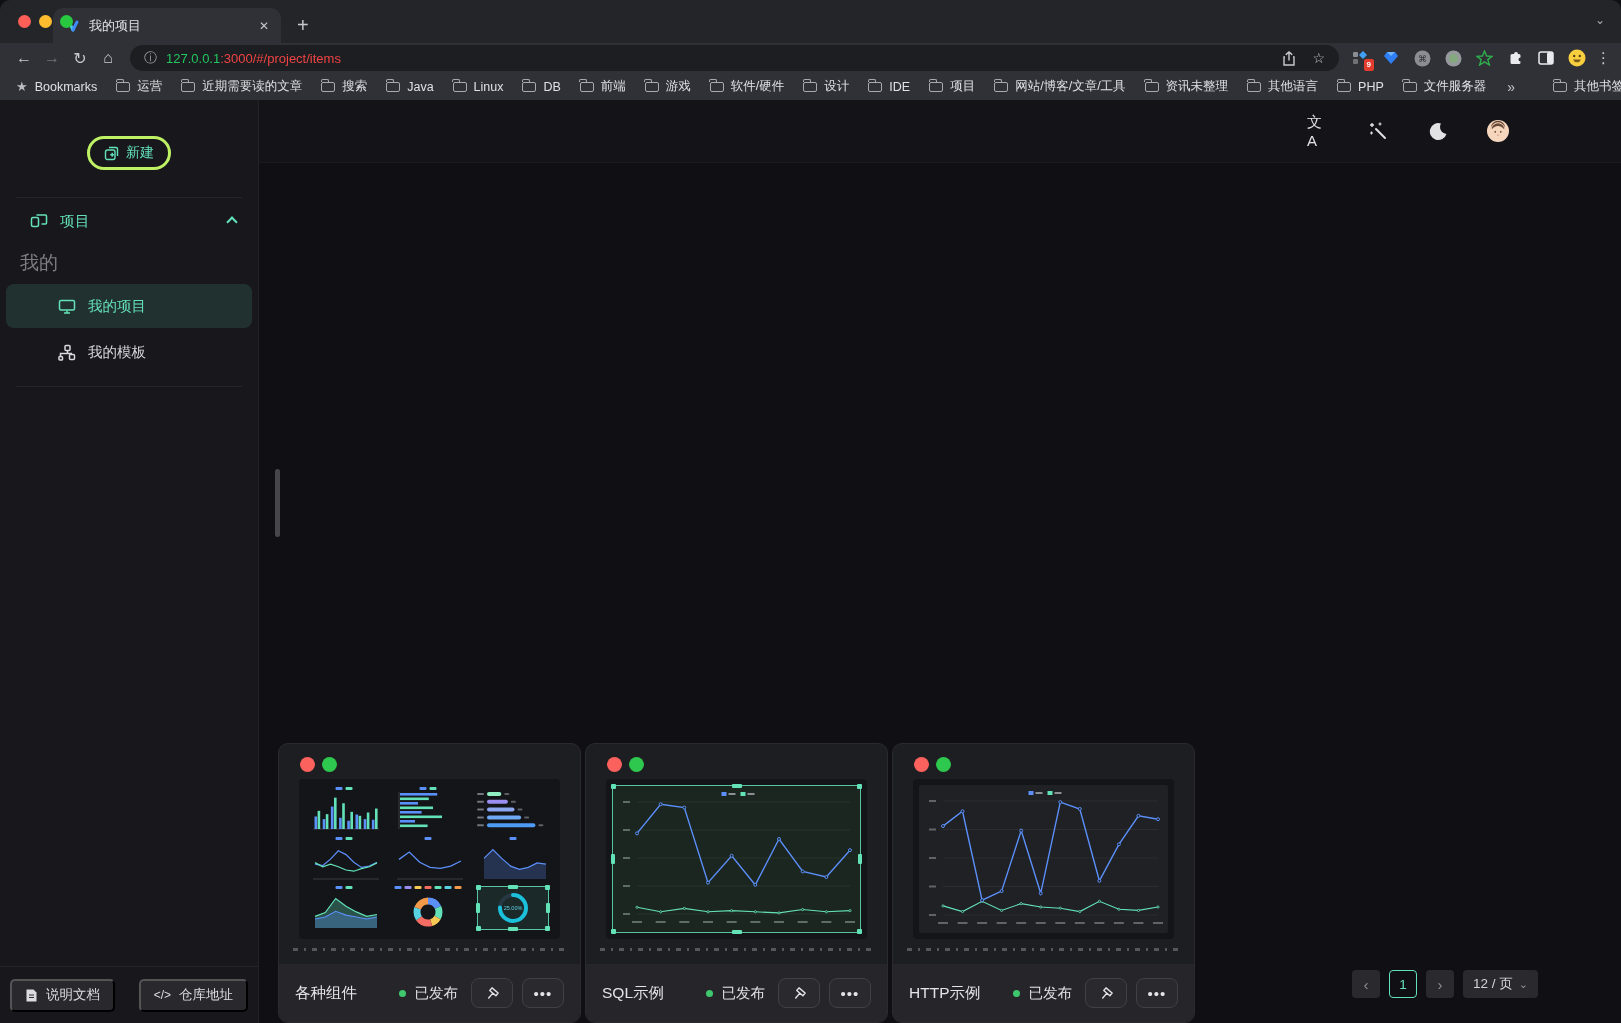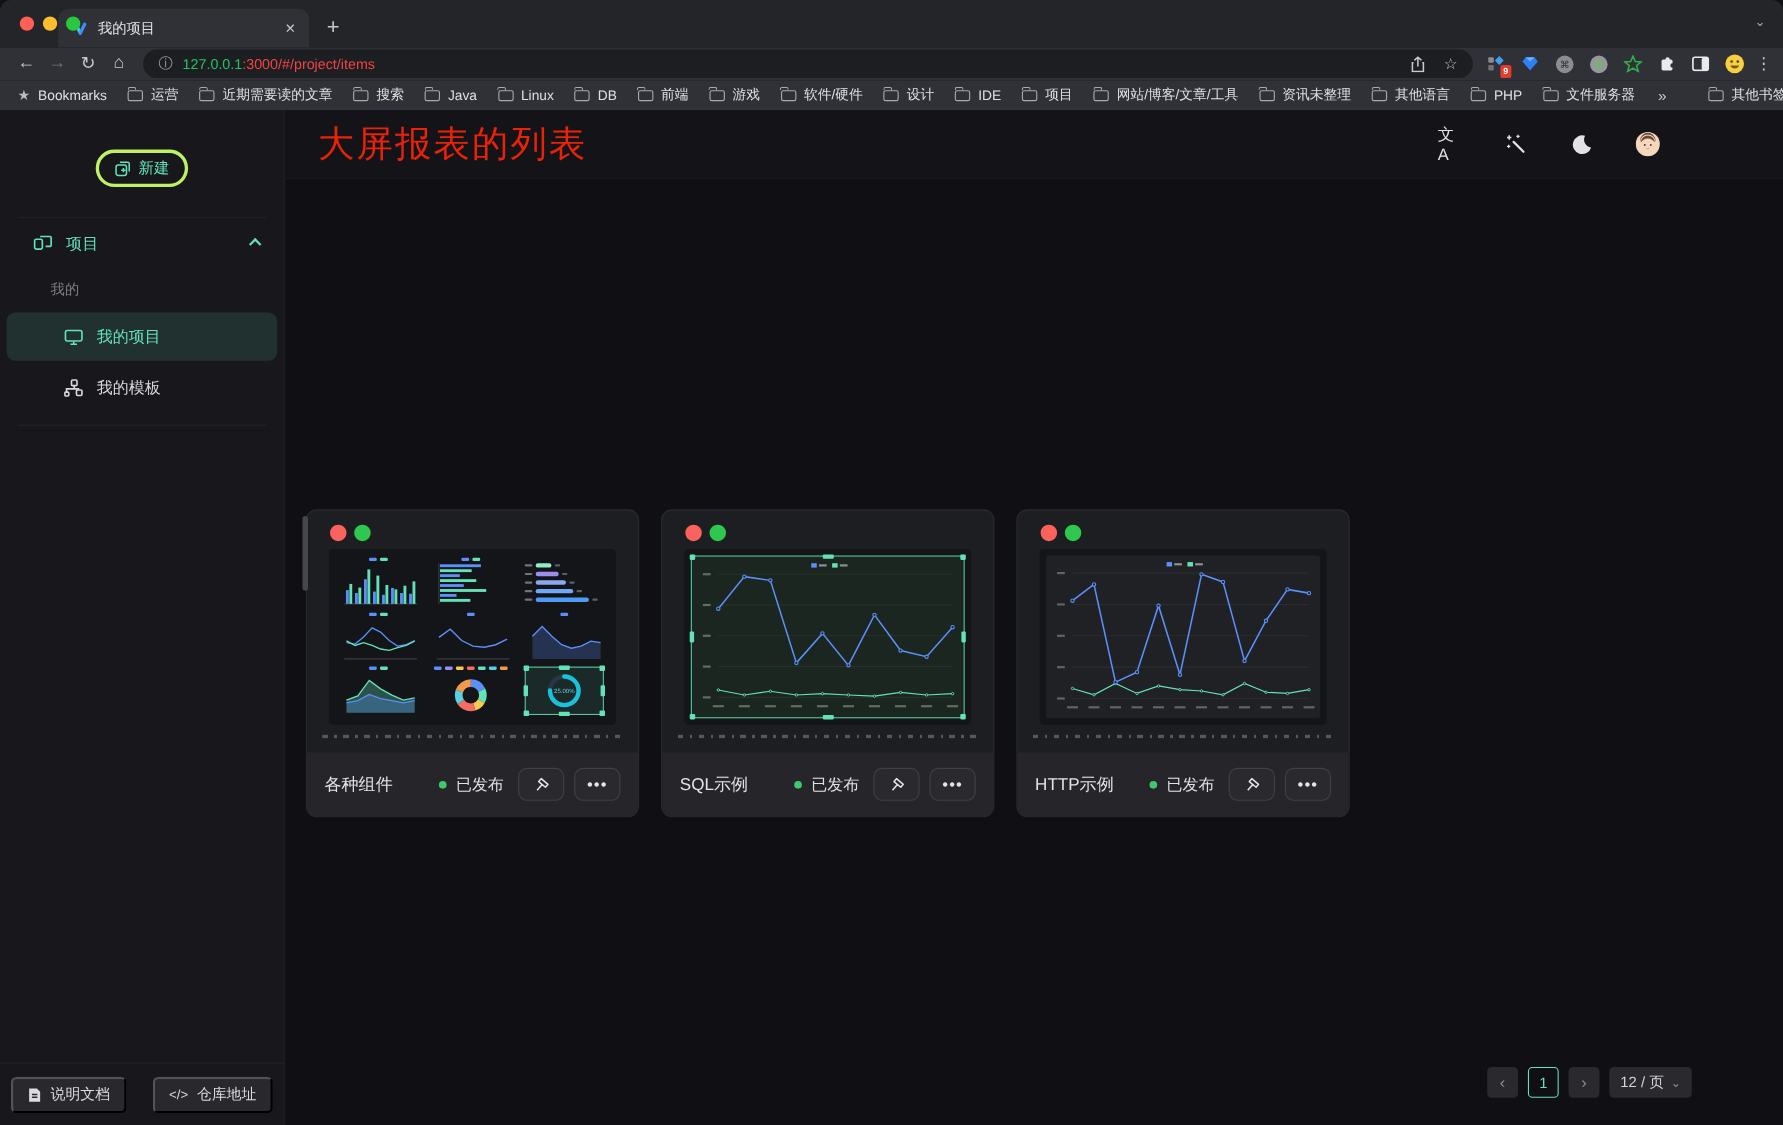--- a/index.html
+++ b/index.html
@@ -36,32 +36,32 @@
 .bm-sep{width:1px;height:15px;background:#55585c}
 
 #app{display:flex;height:923px}
 #sidebar{width:259px;background:#18181c;border-right:1px solid #232327;display:flex;flex-direction:column}
 .newbtn{margin:36px auto 0;width:84px;height:34px;border:3px solid #bef264;border-radius:17px;display:flex;align-items:center;justify-content:center;gap:7px;color:var(--accent);font-size:14px;background:transparent}
 .sdiv{height:1px;background:#242429;margin:27px 16px 0}
 .mrow{height:46px;display:flex;align-items:center;gap:12px;padding-left:30px;color:#d9d9dc;font-size:14.5px;position:relative}
 .mrow .lbl{letter-spacing:.5px}
 .mrow.accent{color:var(--accent)}
 .chev-up{position:absolute;right:22px;width:8px;height:8px;border-left:2px solid var(--accent);border-top:2px solid var(--accent);transform:rotate(45deg);top:20px}
-.sublabel{padding-left:46px;height:38px;line-height:38px;color:#7d7d84;font-size:13px}
+.sublabel{padding-left:20px;height:38px;line-height:38px;color:#7d7d84;font-size:19px}
 .side-item{margin:2px 6px 0;height:44px;border-radius:8px;display:flex;align-items:center;gap:12px;padding-left:52px;color:#d9d9dc;font-size:14.5px}
 .side-item.selected{background:rgba(99,226,183,.13);color:var(--accent)}
 #side-bottom{margin-top:auto;border-top:1px solid #242429;height:57px;display:flex;align-items:center;justify-content:space-between;padding:0 10px}
 .side-btn{height:33px;background:#29292d;border-radius:5px;color:#dcdce0;display:flex;align-items:center;gap:8px;padding:0 13px;font-size:13.5px}
 #main{flex:1;display:flex;flex-direction:column;position:relative;background:#101014}
 #pageheader{height:63px;background:#141418;border-bottom:1px solid #1b1b1f;display:flex;align-items:center;padding:0 112px 0 30px}
 #pagetitle{font-size:33px;color:var(--title);letter-spacing:2px;font-weight:400}
 .hicons{margin-left:auto;display:flex;align-items:flex-end;gap:38px;color:#e2e2e5}
 .hic{display:flex;align-items:center;justify-content:center;width:22px;height:22px}
 .translate-ic{font-size:15px;letter-spacing:-1px;color:#e2e2e5}
-#content{flex:1;padding:20px 0 0 19px;display:flex;gap:20px;align-items:center}
+#content{flex:1;padding:20px 0 0 19px;display:flex;gap:4px;align-items:flex-end}
 #scrollthumb{position:absolute;left:16px;top:369px;width:5px;height:68px;background:#47474b;border-radius:3px}
 
 .card{width:303px;height:280px;background:#1d1e21;border:1px solid #2b2b2f;border-radius:10px;display:flex;flex-direction:column;overflow:hidden}
 .card-dots{display:flex;gap:7px;padding:13px 0 0 21px}
 .cdot{width:15px;height:15px;border-radius:50%}
 .thumb{margin:7px 20px 0;height:160px;background:#141519;border-radius:4px;padding:6px;position:relative}
 .dashstrip{margin:9px 14px 0;height:3px;background:repeating-linear-gradient(90deg,#56565c 0 5px,transparent 5px 11px,#56565c 11px 13px,transparent 13px 19px)}
 .card-footer{margin-top:auto;height:58px;background:#26262a;display:flex;align-items:center;padding:0 16px;gap:9px}
 .card-title{flex:1;font-size:15.5px;color:#e4e4e7}
 .sdot{width:7px;height:7px;border-radius:50%;background:var(--statusgreen)}
@@ -323,21 +323,20 @@
       </button>
       <button class="side-btn">
         <span style="font-size:12px">&lt;/&gt;</span>
         <span>仓库地址</span>
       </button>
     </div>
   </div>
 
   <div id="main">
     <div id="pageheader">
-      <span id="pagetitle">大屏报表的列表</span>
       <span class="hicons">
         <span class="hic translate-ic">文A</span>
         <span class="hic">
           <svg width="20" height="20" viewBox="0 0 20 20">
             <path d="M8 8 L17 17" stroke="#e2e2e5" stroke-width="2" stroke-linecap="round"></path>
             <path d="M4 2 v4 M2 4 h4" stroke="#e2e2e5" stroke-width="1.4"></path>
             <path d="M12 1.5 v3 M10.5 3 h3" stroke="#e2e2e5" stroke-width="1.2"></path>
             <path d="M3.5 10.5 v3 M2 12 h3" stroke="#e2e2e5" stroke-width="1.2"></path>
           </svg>
         </span>

